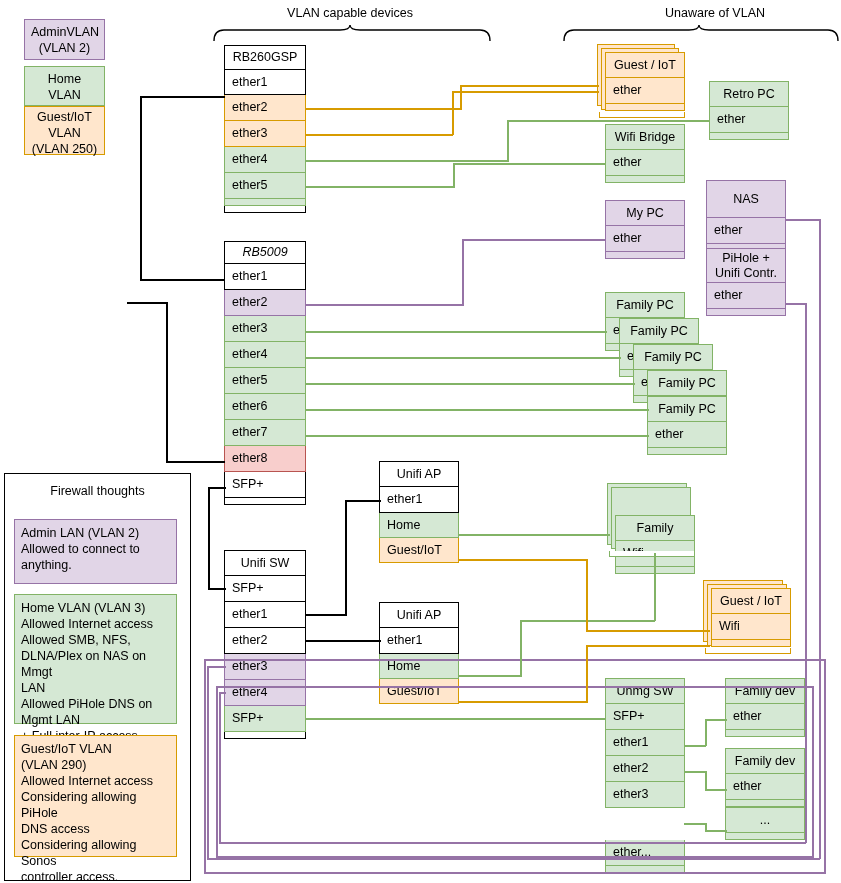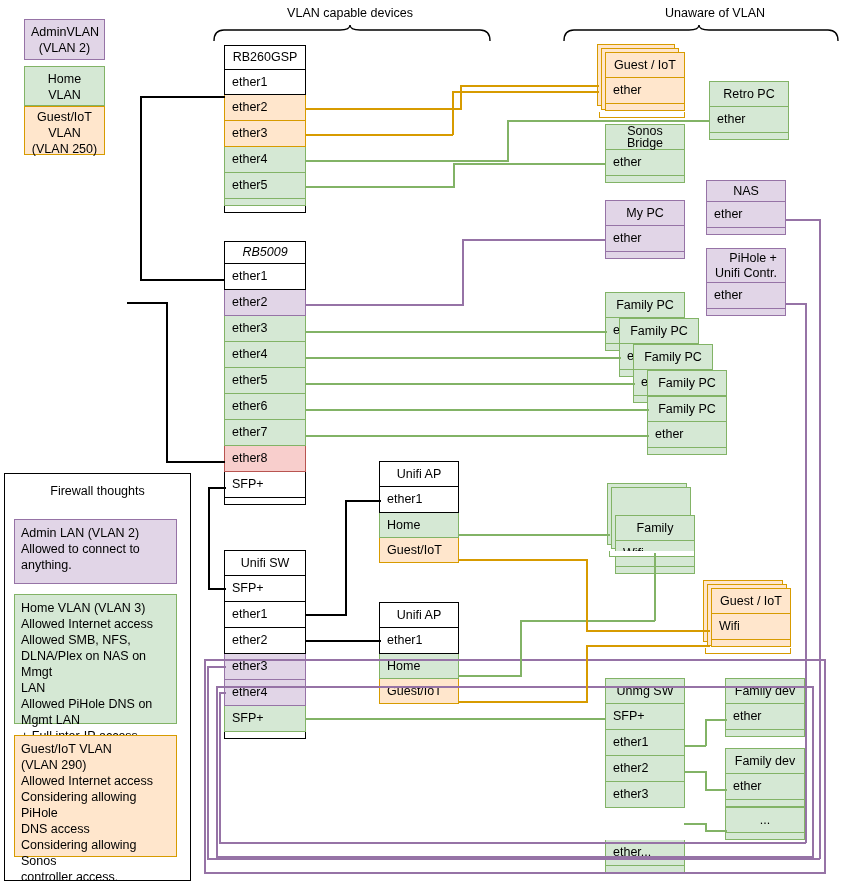--- a/index.html
+++ b/index.html
@@ -9,21 +9,21 @@
   
   .abs{position:absolute;box-sizing:border-box;}
 
   
   .card{position:absolute;box-sizing:border-box;}
   .row{position:relative;box-sizing:border-box;border:1px solid #000;border-top:none;
        font-size:12.5px;line-height:1;color:#000;display:flex;align-items:center;
        background:#fff;padding-left:7px;}
   .row.first{border-top:1px solid #000;}
   .row.title{justify-content:center;padding-left:0;text-align:center;}
-  .row.title.two{line-height:1.15;text-align:right;}
+  .row.title.two{line-height:1.15;}
   .base{box-sizing:border-box;border:1px solid #000;border-top:none;background:#fff;height:7px;}
 
   
   .c-white{background:#ffffff;border-color:#000000;color:#000;}
   .c-purple{background:#e1d5e7;border-color:#9673a6;}
   .c-green{background:#d5e8d4;border-color:#82b366;}
   .c-orange{background:#ffe6cc;border-color:#d79b00;}
   .c-red{background:#f8cecc;border-color:#b85450;}
 
   .c-purple.base,.c-purple.row{border-color:#9673a6;}
@@ -146,33 +146,33 @@
     <div class="abs" style="left:-6px;top:60px;width:86px;height:6px;border:1px solid #d79b00;border-top:none;background:#fff;"></div>
   </div>
 
   <div class="card" style="left:709px;top:81px;width:80px;">
     <div class="row title first c-green" style="height:26px;">Retro PC</div>
     <div class="row c-green" style="height:26px;">ether</div>
     <div class="base c-green"></div>
   </div>
 
   <div class="card" style="left:605px;top:124px;width:80px;">
-    <div class="row title first c-green" style="height:26px;padding:0 2px;">Sonos Bridge</div>
+    <div class="row title first c-green" style="height:26px;padding:0 2px;">Wifi Bridge</div>
     <div class="row c-green" style="height:26px;">ether</div>
     <div class="base c-green"></div>
   </div>
 
   <div class="card" style="left:605px;top:200px;width:80px;">
     <div class="row title first c-purple" style="height:26px;">My PC</div>
     <div class="row c-purple" style="height:26px;">ether</div>
     <div class="base c-purple"></div>
   </div>
 
   <div class="card" style="left:706px;top:180px;width:80px;">
-    <div class="row title first c-purple" style="height:22px;">NAS</div>
+    <div class="row title first c-purple" style="height:38px;">NAS</div>
     <div class="row c-purple" style="height:26px;">ether</div>
     <div class="base c-purple"></div>
   </div>
 
   <div class="card" style="left:706px;top:248px;width:80px;">
     <div class="row title two first c-purple" style="height:35px;white-space:pre-line;">PiHole +
 Unifi Contr.</div>
     <div class="row c-purple" style="height:26px;">ether</div>
     <div class="base c-purple"></div>
   </div>

